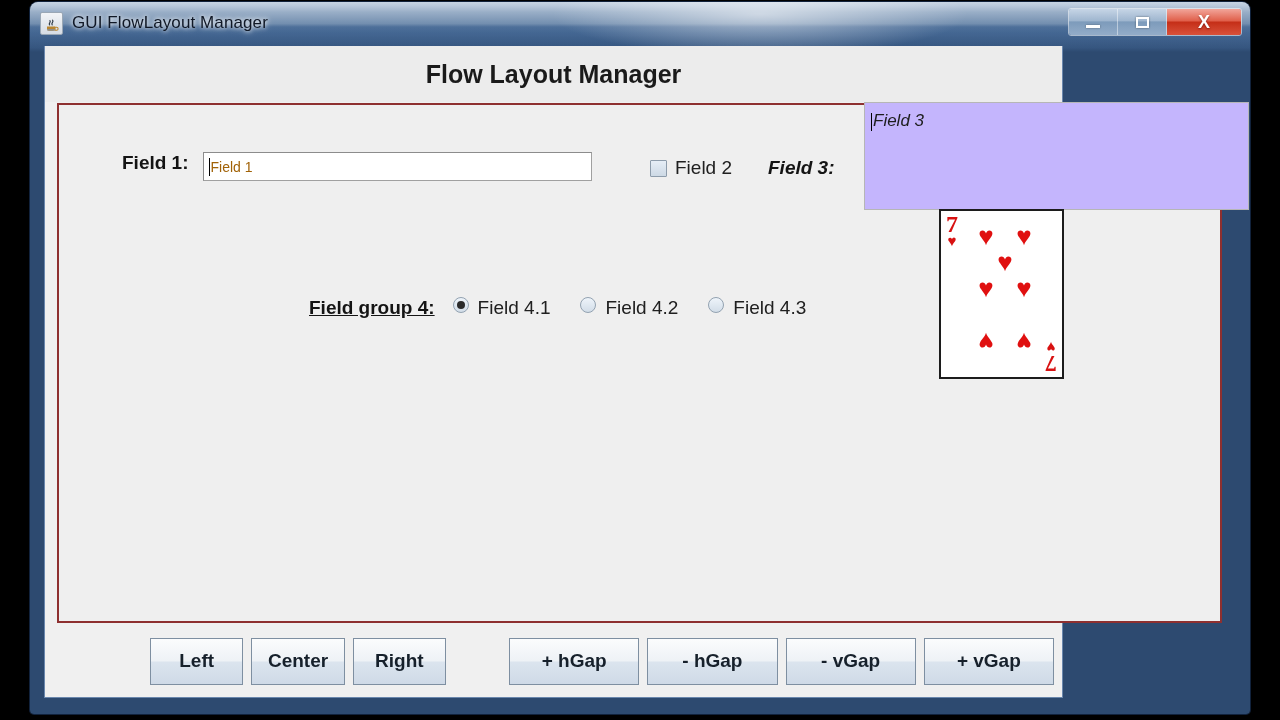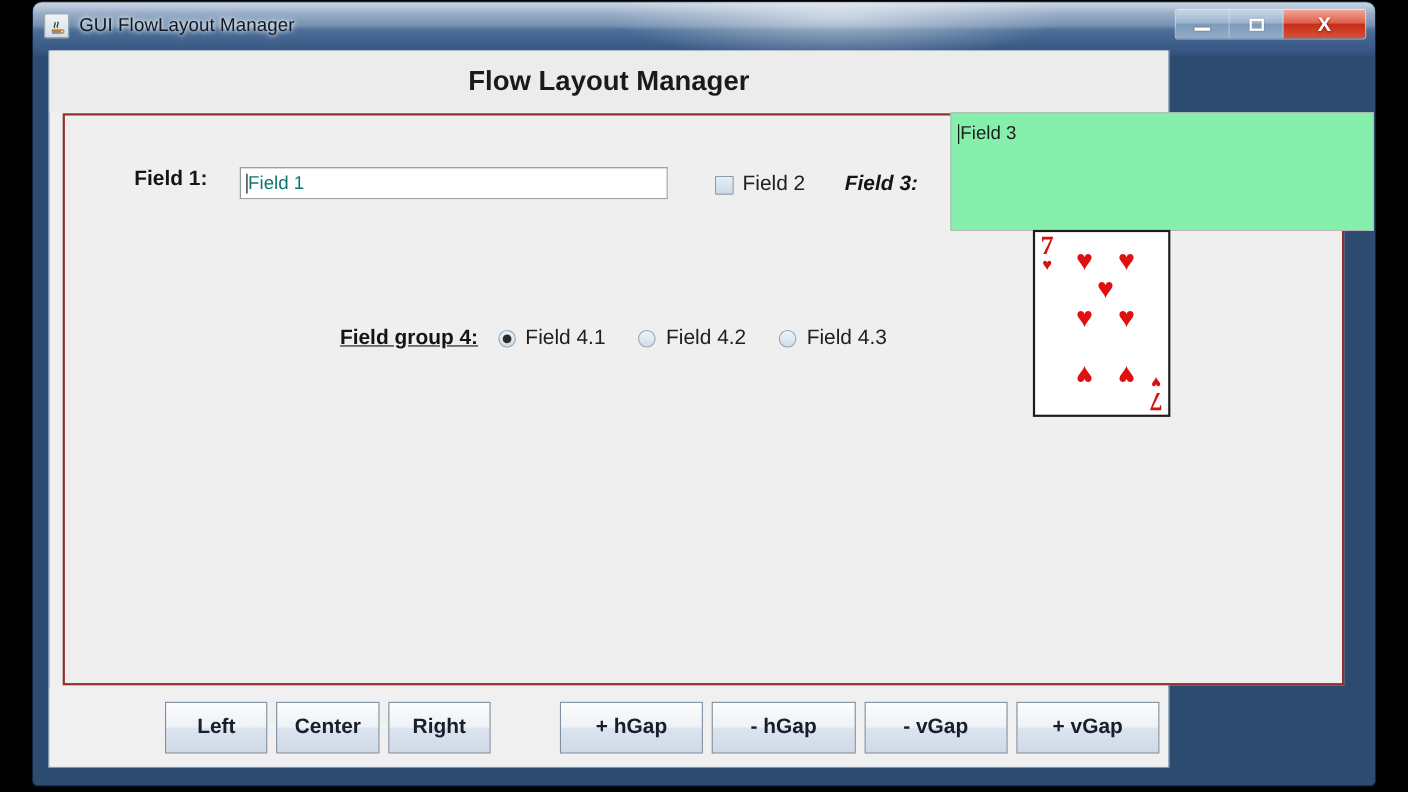--- a/index.html
+++ b/index.html
@@ -187,28 +187,28 @@
     white-space: nowrap;
   }
   .lbl-plain {
     font-size: 19px;
     color: #202020;
     white-space: nowrap;
   }
   #field1-input {
     width: 389px;
     height: 29px;
-    margin-left: 29px;
+    margin-left: 14px;
     background: #ffffff;
     border: 1px solid #a0a0a0;
     border-top-color: #8c8c8c;
     border-left-color: #8c8c8c;
     box-sizing: border-box;
-    font-size: 17px;
-    color: #0f766e;
+    font-size: 14px;
+    color: #a16207;
     padding: 2px 0 2px 5px;
     font-family: "Liberation Sans", sans-serif;
     display: flex;
     align-items: center;
   }
   .caret {
     display: inline-block;
     width: 1px;
     height: 18px;
     background: #000;
@@ -239,41 +239,42 @@
     font-style: italic;
   }
 
   
   #field3-area {
     position: absolute;
     left: 805px;
     top: -3px;
     width: 385px;
     height: 108px;
-    background: #86efac;
+    background: #c4b5fd;
     border: 1px solid #b6b6b6;
     box-sizing: border-box;
     padding: 8px 6px;
     font-size: 17px;
     color: #1d1d1d;
     font-family: "Liberation Sans", sans-serif;
+    font-style: italic;
   }
 
   
   #row-group4 {
     position: absolute;
     left: 250px;
     top: 192px;
     display: flex;
     align-items: center;
   }
   #row-group4 .lbl-bold { margin-right: 18px; text-decoration: underline; }
   .radio-item {
     display: flex;
-    align-items: center;
+    align-items: flex-start;
     margin-right: 30px;
   }
   .radio {
     width: 16px;
     height: 16px;
     border-radius: 50%;
     background: linear-gradient(to bottom, #eef4fa, #d2dde8);
     border: 1px solid #93a2b1;
     box-sizing: border-box;
     position: relative;

